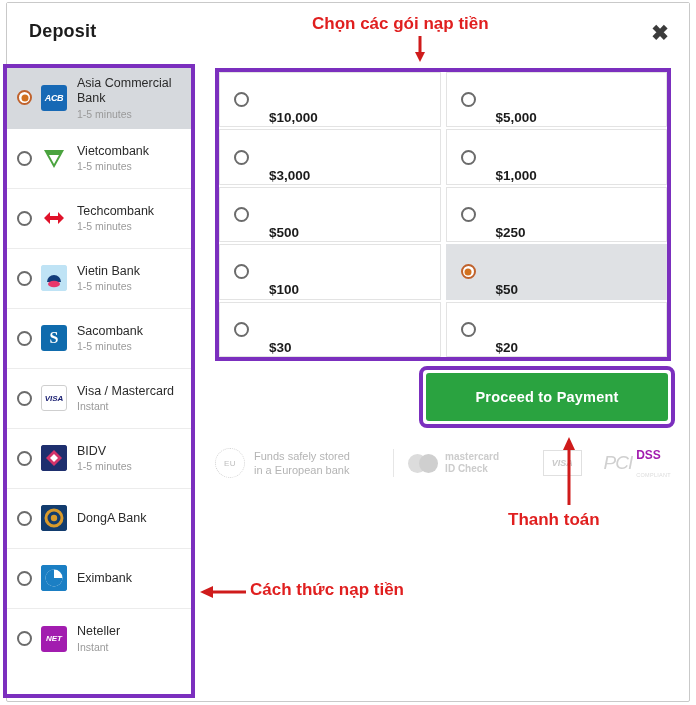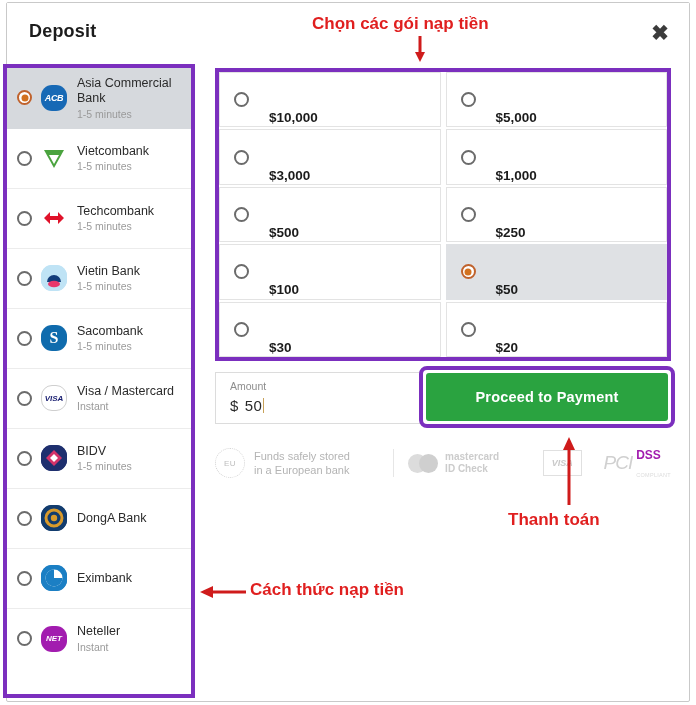--- a/index.html
+++ b/index.html
@@ -52,21 +52,21 @@
   }
   .radio.on { border-color:#c0622c; }
   .radio.on::after{
     content:""; position:absolute; left:50%; top:50%;
     width:7px; height:7px; border-radius:50%; background:#d2711f;
     transform:translate(-50%,-50%);
   }
 
   .logo {
     flex:0 0 auto; width:26px; height:26px; margin-right:10px;
-    border-radius:11px; position:relative; overflow:hidden;
+    border-radius:3px; position:relative; overflow:hidden;
     display:flex; align-items:center; justify-content:center;
     font-size:9px; font-weight:bold; color:#fff;
   }
   .bank-text { flex:1 1 auto; min-width:0; }
   .bank-name {
     font-size:12.5px; color:#2b2b2b; line-height:1.18; font-weight:400;
   }
   .bank-sub { font-size:10.5px; color:#9a9a9a; margin-top:2px; }
 
   
@@ -361,28 +361,20 @@
               <span class="amt-label">$30</span>
             </div>
             <div class="amt-cell">
               <span class="radio"></span>
               <span class="amt-label">$20</span>
             </div>
           </div>
       </div>
 
       <div class="pay-row">
-        <div class="amount-field">
-          <div class="amount-lbl">Amount</div>
-          <div class="amount-val">
-            <span>$</span>
-            <span style="margin-left:6px">50</span>
-            <span class="caret"></span>
-          </div>
-        </div>
         <div class="pay-btn-wrap">
           <button class="pay-btn">Proceed to Payment</button>
         </div>
       </div>
 
       <div class="badges">
         <div class="badge-eu">
           <div class="eu-circle">EU</div>
           <div class="eu-txt">
             <div>Funds safely stored</div>

